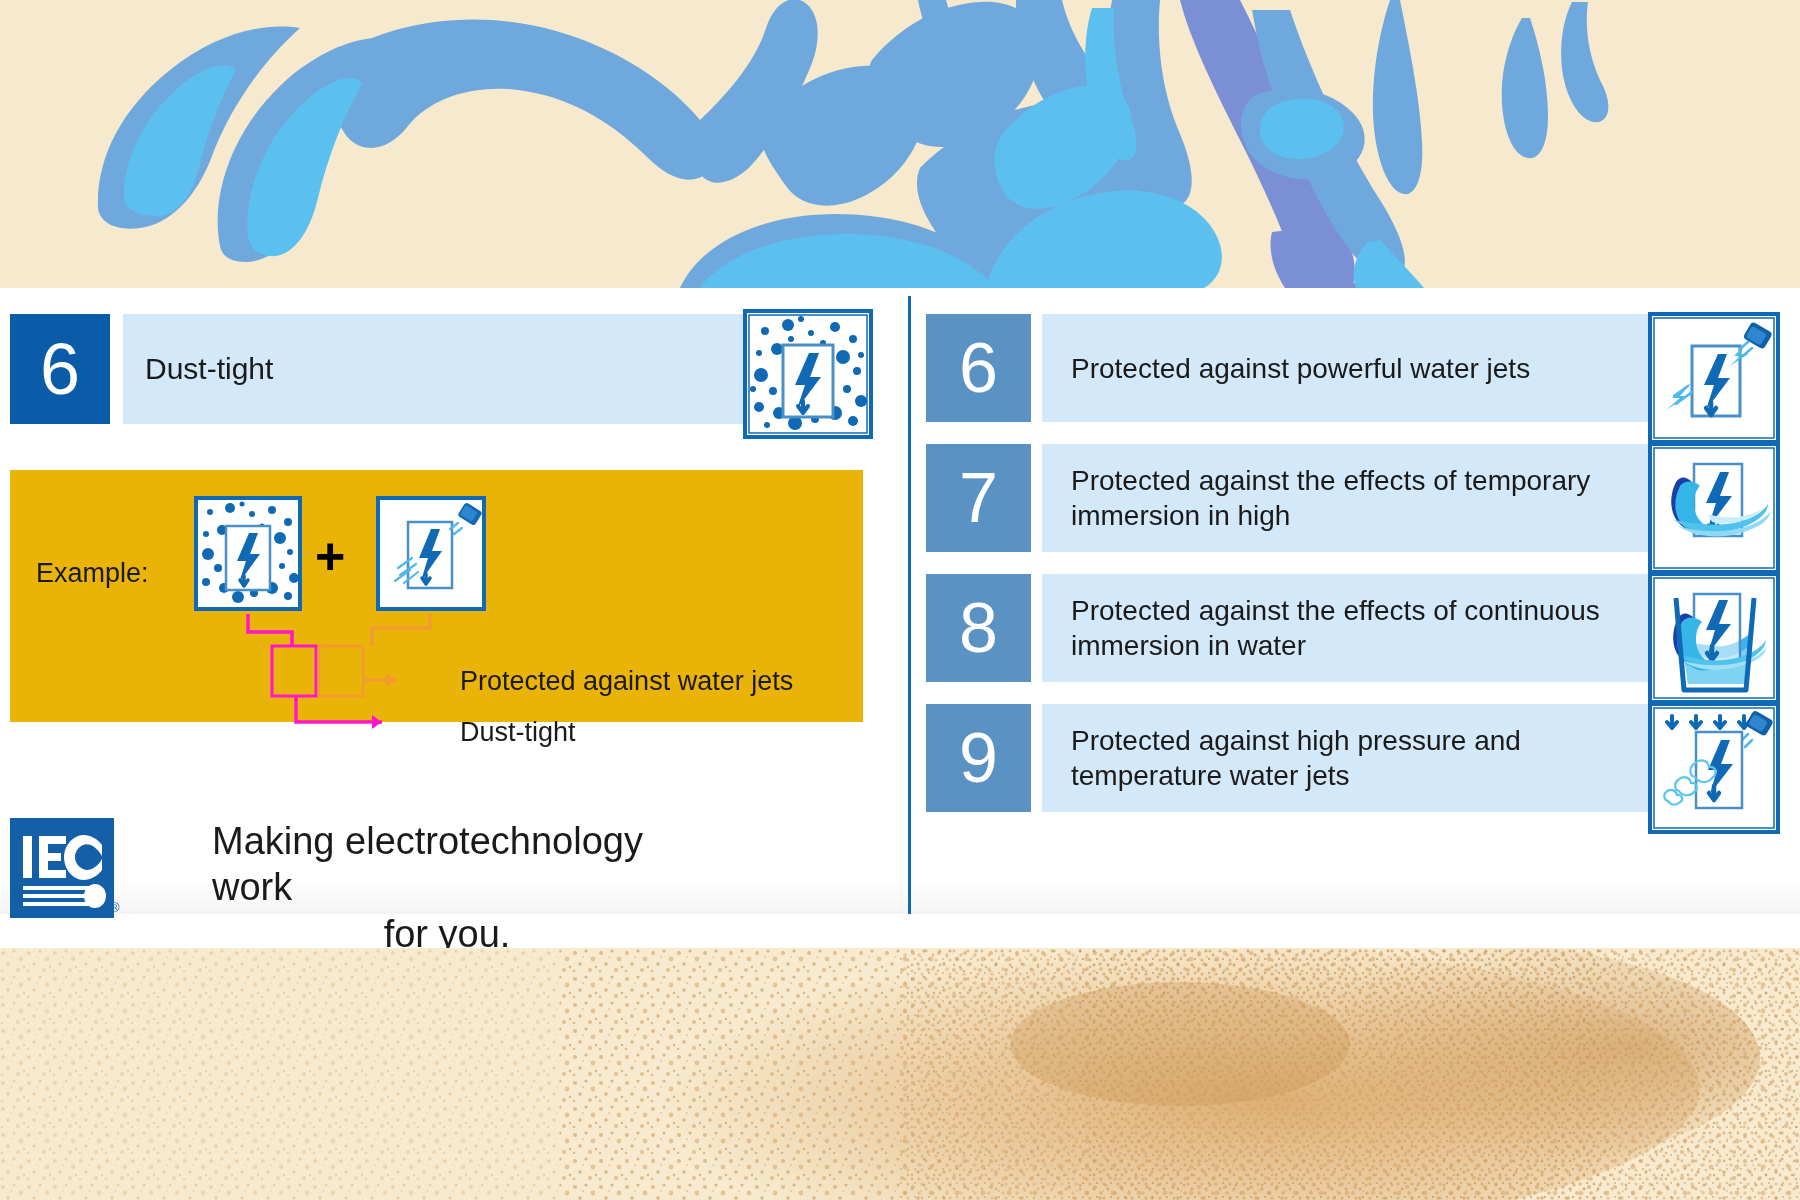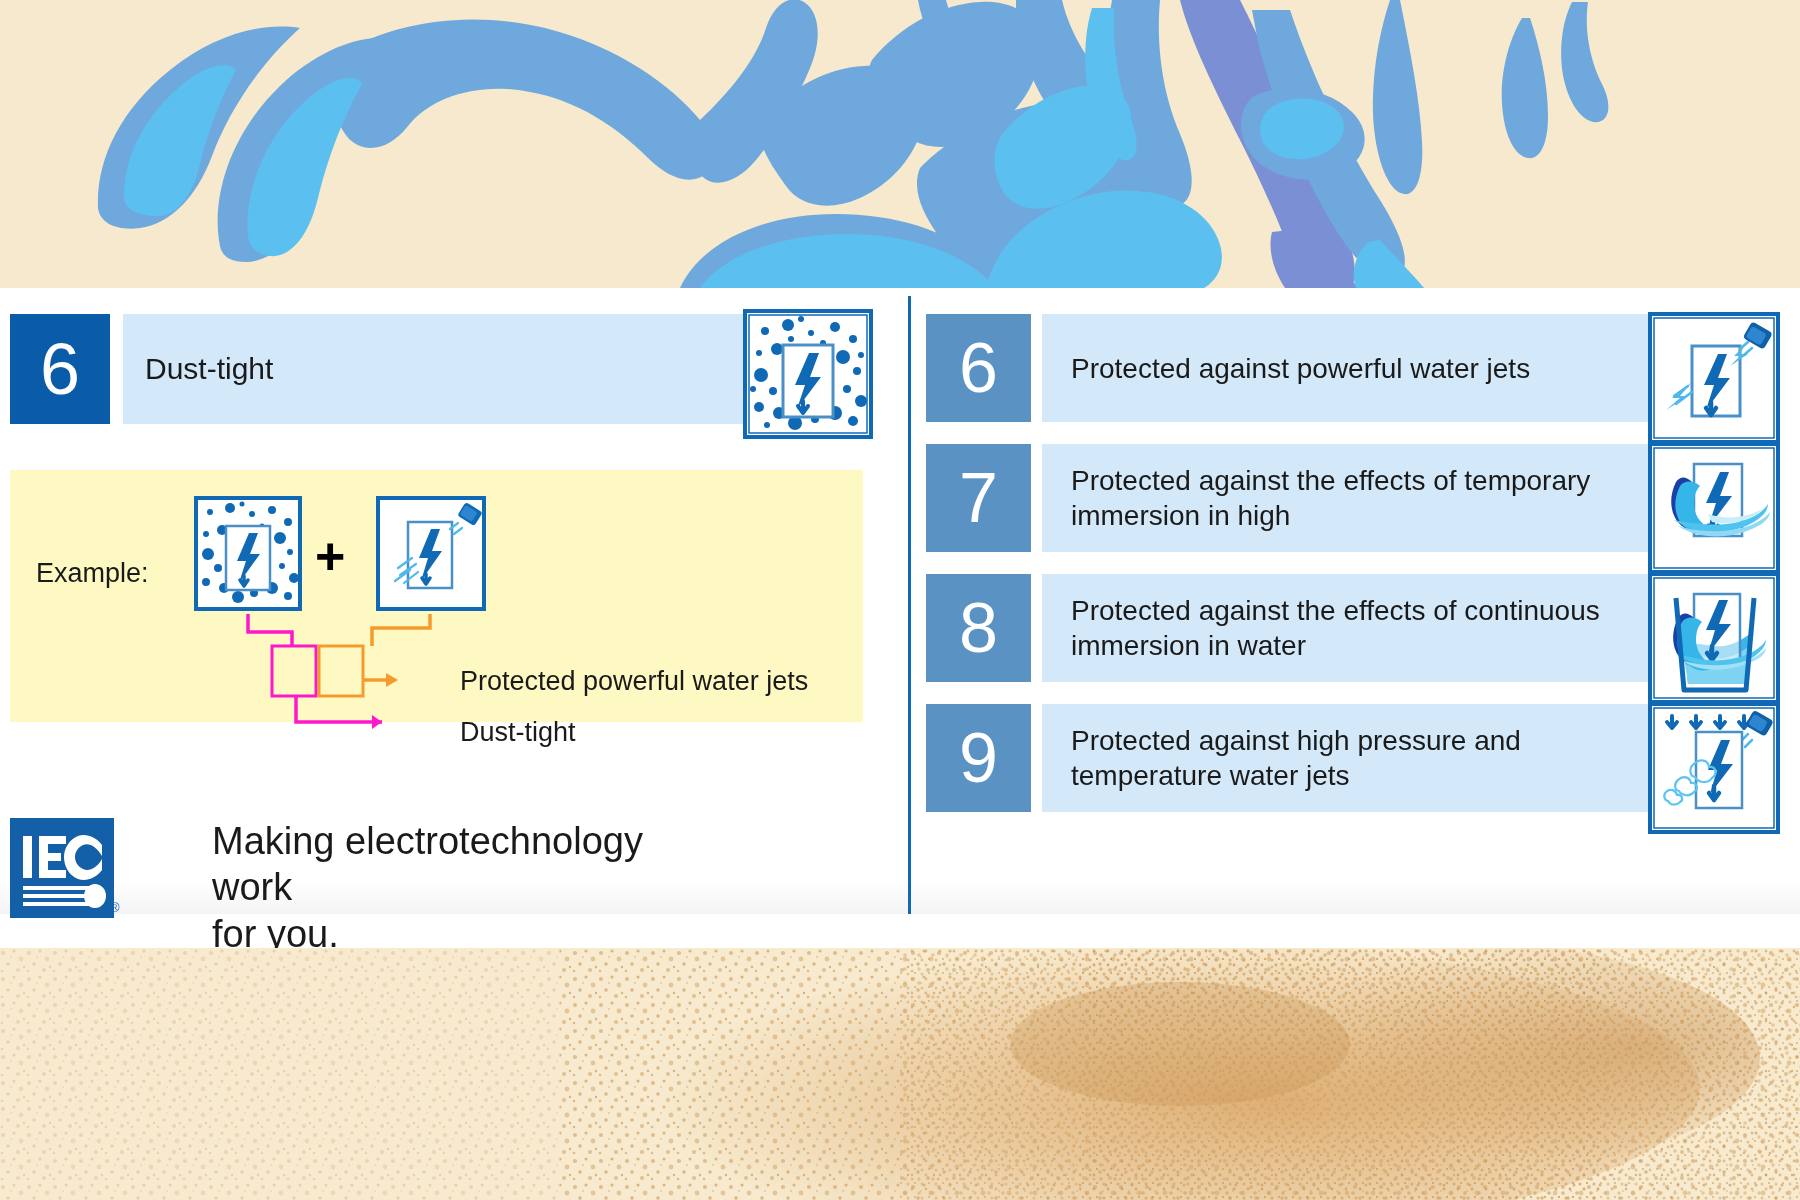--- a/index.html
+++ b/index.html
@@ -28,39 +28,39 @@
   .num-box-dark{position:absolute;left:0;top:0;width:100px;height:110px;background:#0B5CA8;
      display:flex;align-items:center;justify-content:center;}
   .num-box-dark span{color:#fff;font-size:72px;line-height:1;font-weight:400;
      font-family:"Liberation Sans",sans-serif;}
   .label-bar-left{position:absolute;left:113px;top:0;width:625px;height:110px;background:#D3E8F8;
      display:flex;align-items:center;}
   .label-bar-left span{padding-left:22px;font-size:30px;color:#1a1a1a;}
   .dust-icon-pos{position:absolute;left:733px;top:-5px;width:130px;height:130px;}
 
   
-  .example-box{position:absolute;left:10px;top:182px;width:853px;height:252px;background:#fef9c3;}
+  .example-box{position:absolute;left:10px;top:182px;width:853px;height:252px;background:#eab308;}
   .example-label{position:absolute;left:26px;top:88px;font-size:27px;color:#1a1a1a;}
   .ex-icon-a{position:absolute;left:184px;top:26px;width:108px;height:115px;}
   .ex-plus{position:absolute;left:305px;top:60px;font-size:52px;font-weight:700;color:#000;line-height:1;}
   .ex-icon-b{position:absolute;left:366px;top:26px;width:110px;height:115px;}
 
   .ip-wrap{position:absolute;left:240px;top:160px;font-size:0;}
   .ip-text{font-size:62px;font-weight:700;color:#000;font-family:"Liberation Sans",sans-serif;
      letter-spacing:-1px;line-height:1;}
   .connector-svg{position:absolute;left:0;top:0;width:900px;height:260px;pointer-events:none;}
 
   .ex-desc{position:absolute;font-size:27px;color:#1a1a1a;}
 
   
   .iec-logo{position:absolute;left:10px;top:530px;width:104px;height:100px;background:#1460A8;}
   .iec-reg{position:absolute;left:110px;top:612px;font-size:13px;color:#1460A8;}
   .tagline{position:absolute;left:168px;top:530px;width:470px;font-size:38px;color:#1a1a1a;line-height:1.22;margin-left:44px;}
   .tagline .l1{display:block;text-align:left;}
-  .tagline .l2{display:block;text-align:left;}
+  .tagline .l2{display:block;text-align:center;}
 
   
   .right-col{position:absolute;left:908px;top:288px;width:892px;height:626px;}
   .rrow{position:absolute;left:18px;width:872px;height:108px;}
   .num-box-light{position:absolute;left:0;top:0;width:105px;height:108px;background:#5B92C4;
      display:flex;align-items:center;justify-content:center;}
   .num-box-light span{color:#fff;font-size:70px;line-height:1;}
   .label-bar-right{position:absolute;left:116px;top:0;width:606px;height:108px;background:#D3E8F8;
      display:flex;align-items:center;}
   .label-bar-right p{margin:11px;padding-left:18px;font-size:28px;color:#1a1a1a;line-height:1.25;}
@@ -236,21 +236,21 @@
         <path d="M420 144 L420 158 L362 158 L362 176" stroke="#F59B2E" stroke-width="3.5" fill="none"></path>
         <path d="M286 226 L286 252 L372 252" stroke="#FF17CC" stroke-width="3.5" fill="none"></path>
         <path d="M372 252 L362 245 L362 259 Z" fill="#FF17CC" stroke="none"></path>
         <path d="M352 210 L385 210" stroke="#F59B2E" stroke-width="3.5" fill="none"></path>
         <path d="M388 210 L376 203 L376 217 Z" fill="#F59B2E" stroke="none"></path>
         <rect x="262" y="176" width="44" height="50" fill="none" stroke="#FF17CC" stroke-width="3"></rect>
         <rect x="309" y="176" width="44" height="50" fill="none" stroke="#F59B2E" stroke-width="3"></rect>
       </svg>
 
 
-      <div class="ex-desc" style="left:450px;top:196px;">Protected powerful water jets</div>
+      <div class="ex-desc" style="left:450px;top:196px;">Protected against water jets</div>
       <div class="ex-desc" style="left:450px;top:247px;">Dust-tight</div>
     </div>
 
     <div class="iec-logo">
       <svg viewBox="0 0 104 100" width="104" height="100" xmlns="http://www.w3.org/2000/svg">
         <rect x="0" y="0" width="104" height="100" fill="#1460A8"></rect>
         <g fill="#ffffff">
           <rect x="13" y="18" width="9" height="42"></rect>
           <rect x="29" y="18" width="9" height="42"></rect>
           <rect x="29" y="18" width="27" height="8"></rect>

